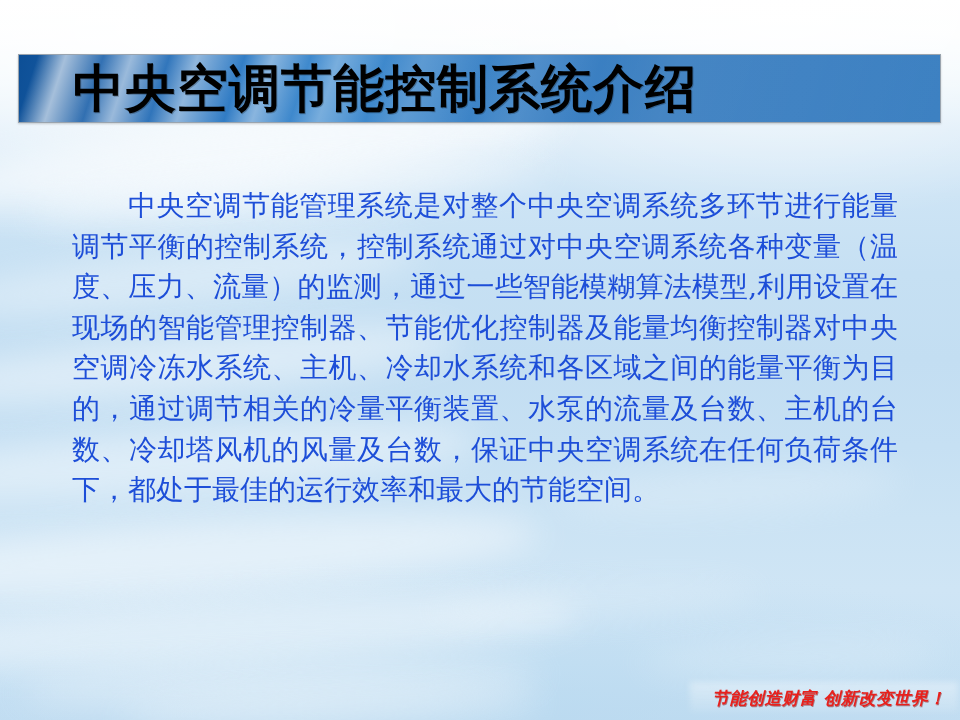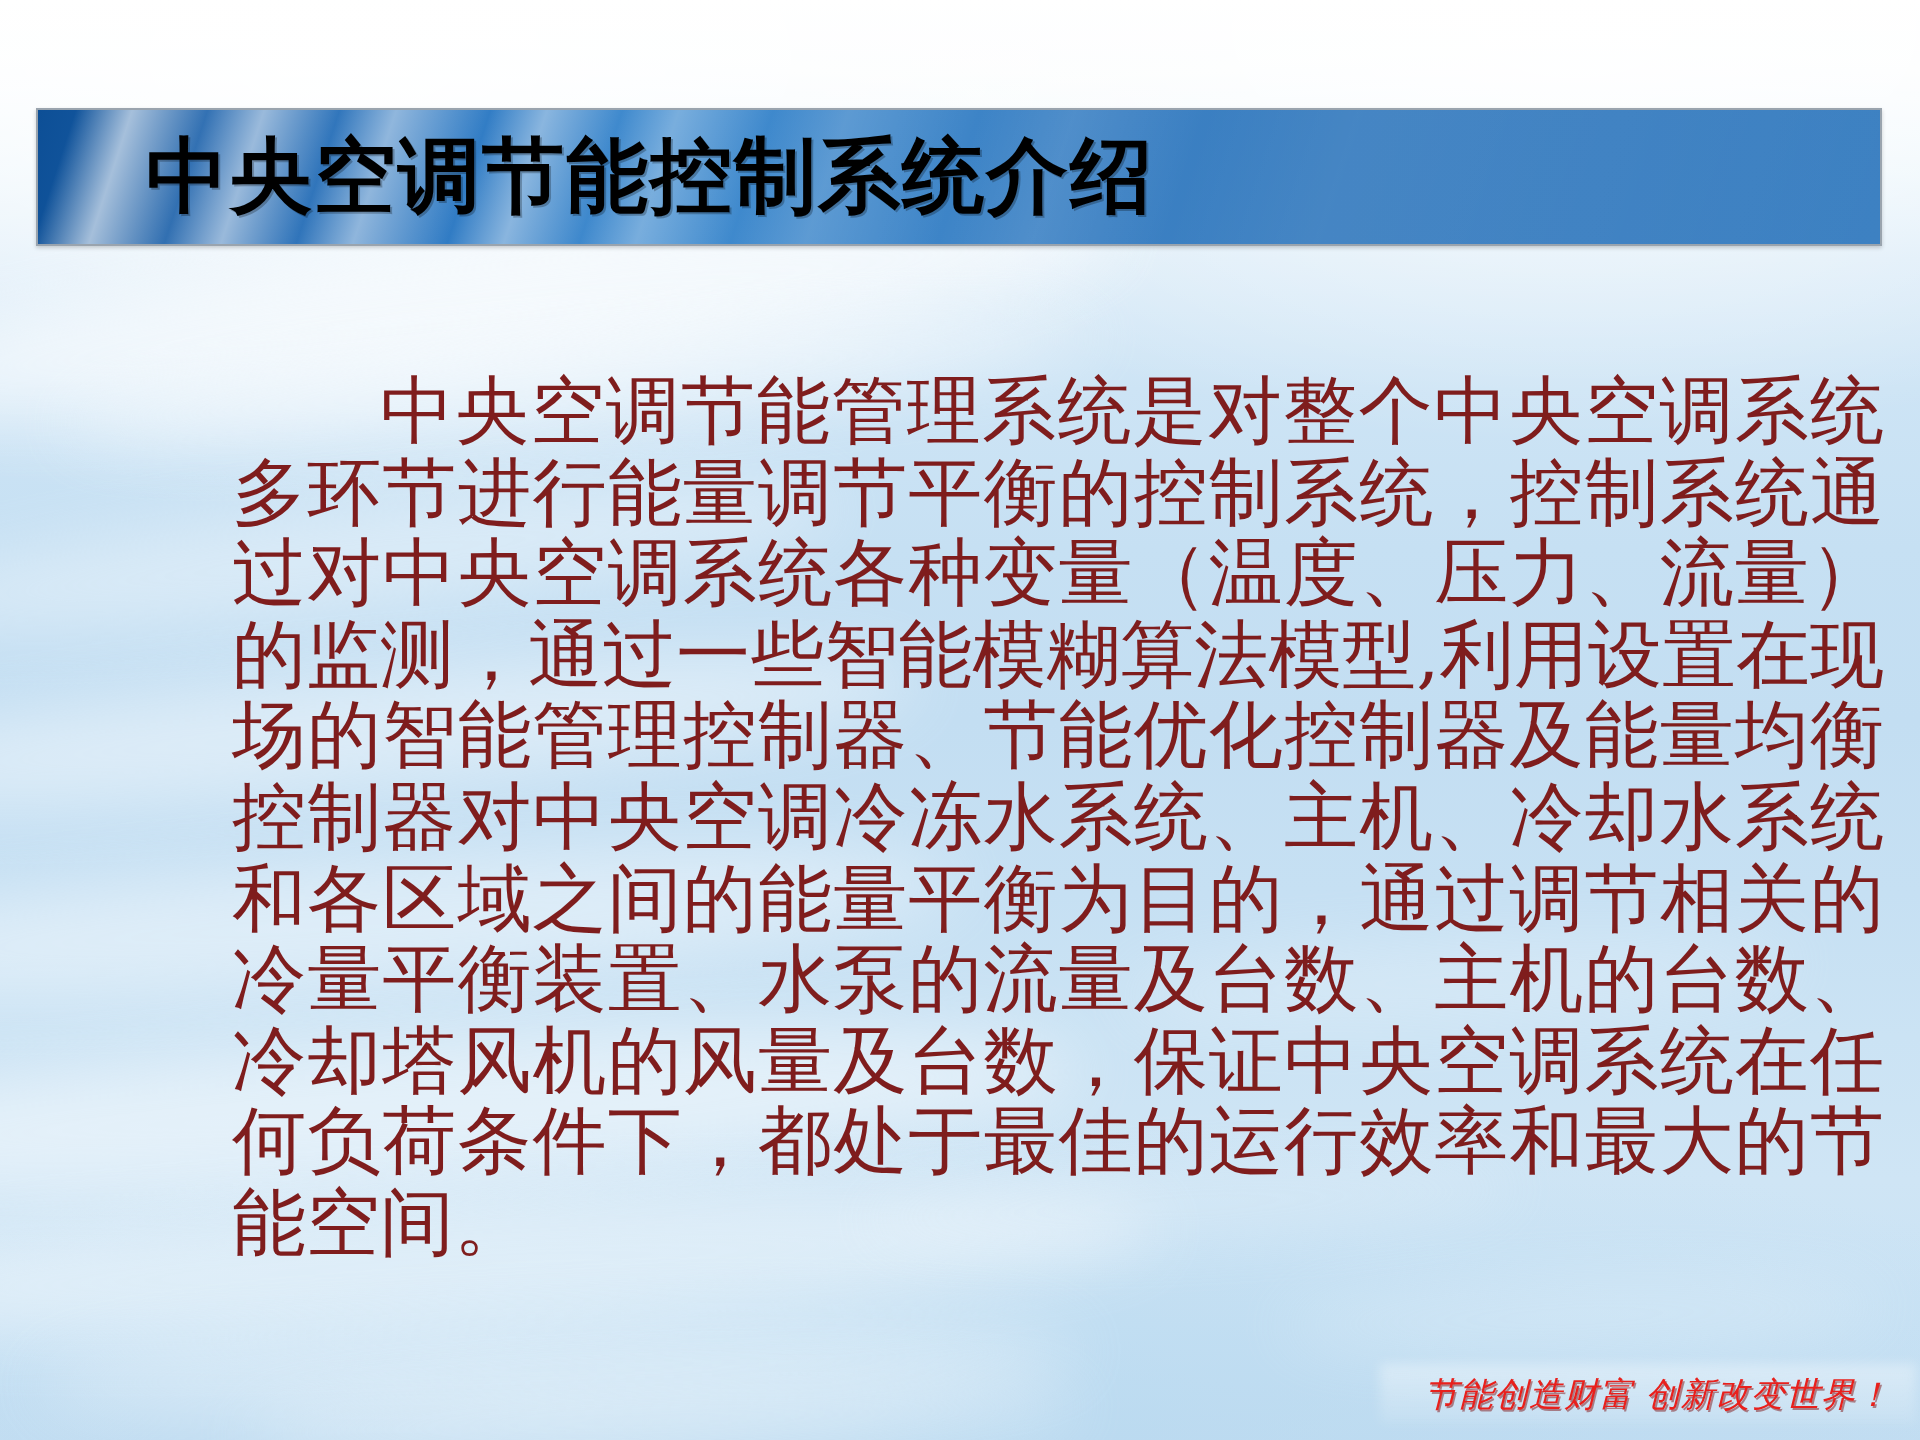--- a/index.html
+++ b/index.html
@@ -94,39 +94,38 @@
                               #3e86c9 46%, #3b80c3 58%, #3a7ec0 70%, #3b7fc1 86%, #3d81c2 100%);
     box-shadow: 0 1px 2px rgba(0,0,0,0.18);
     display: flex;
     align-items: center;
   }
   #title-text {
     margin-left: 54px;
     color: #000000;
     font-family: "DejaVu Serif", "Liberation Serif", serif;
     font-weight: bold;
-    font-size: 41px;
+    font-size: 51px;
     line-height: 1;
     letter-spacing: 1px;
     white-space: nowrap;
     text-shadow: 1px 1px 0 rgba(0,0,0,0.25);
   }
 
   
   #body-text {
     position: absolute;
     left: 72px;
     top: 186px;
     width: 826px;
-    color: #7f1d1d;
+    color: #1d4ed8;
     font-family: "DejaVu Serif", "Liberation Serif", serif;
-    font-size: 37px;
+    font-size: 28px;
     line-height: 40.6px;
     letter-spacing: 0px;
-    margin-left: 44px;
   }
   #body-text .para {
     margin: 0;
     text-align: justify;
     text-justify: inter-character;
     text-indent: 2em;
   }
   #body-text .para + .para { margin-top: 0; }
 
   
@@ -138,21 +137,21 @@
     height: 30px;
     background: linear-gradient(to bottom, rgba(255,255,255,0.38), rgba(255,255,255,0.10));
     filter: blur(3px);
   }
   #footer-slogan {
     position: absolute;
     left: 712px;
     top: 688px;
     color: #e8201c;
     font-family: "DejaVu Serif", "Liberation Serif", serif;
-    font-weight: normal;
+    font-weight: bold;
     font-style: italic;
     font-size: 17px;
     line-height: 20px;
     letter-spacing: 0.5px;
     white-space: nowrap;
     text-shadow: 0.8px 0.8px 0 rgba(120,0,0,0.45);
   }
 </style>
 </head>
 <body>

